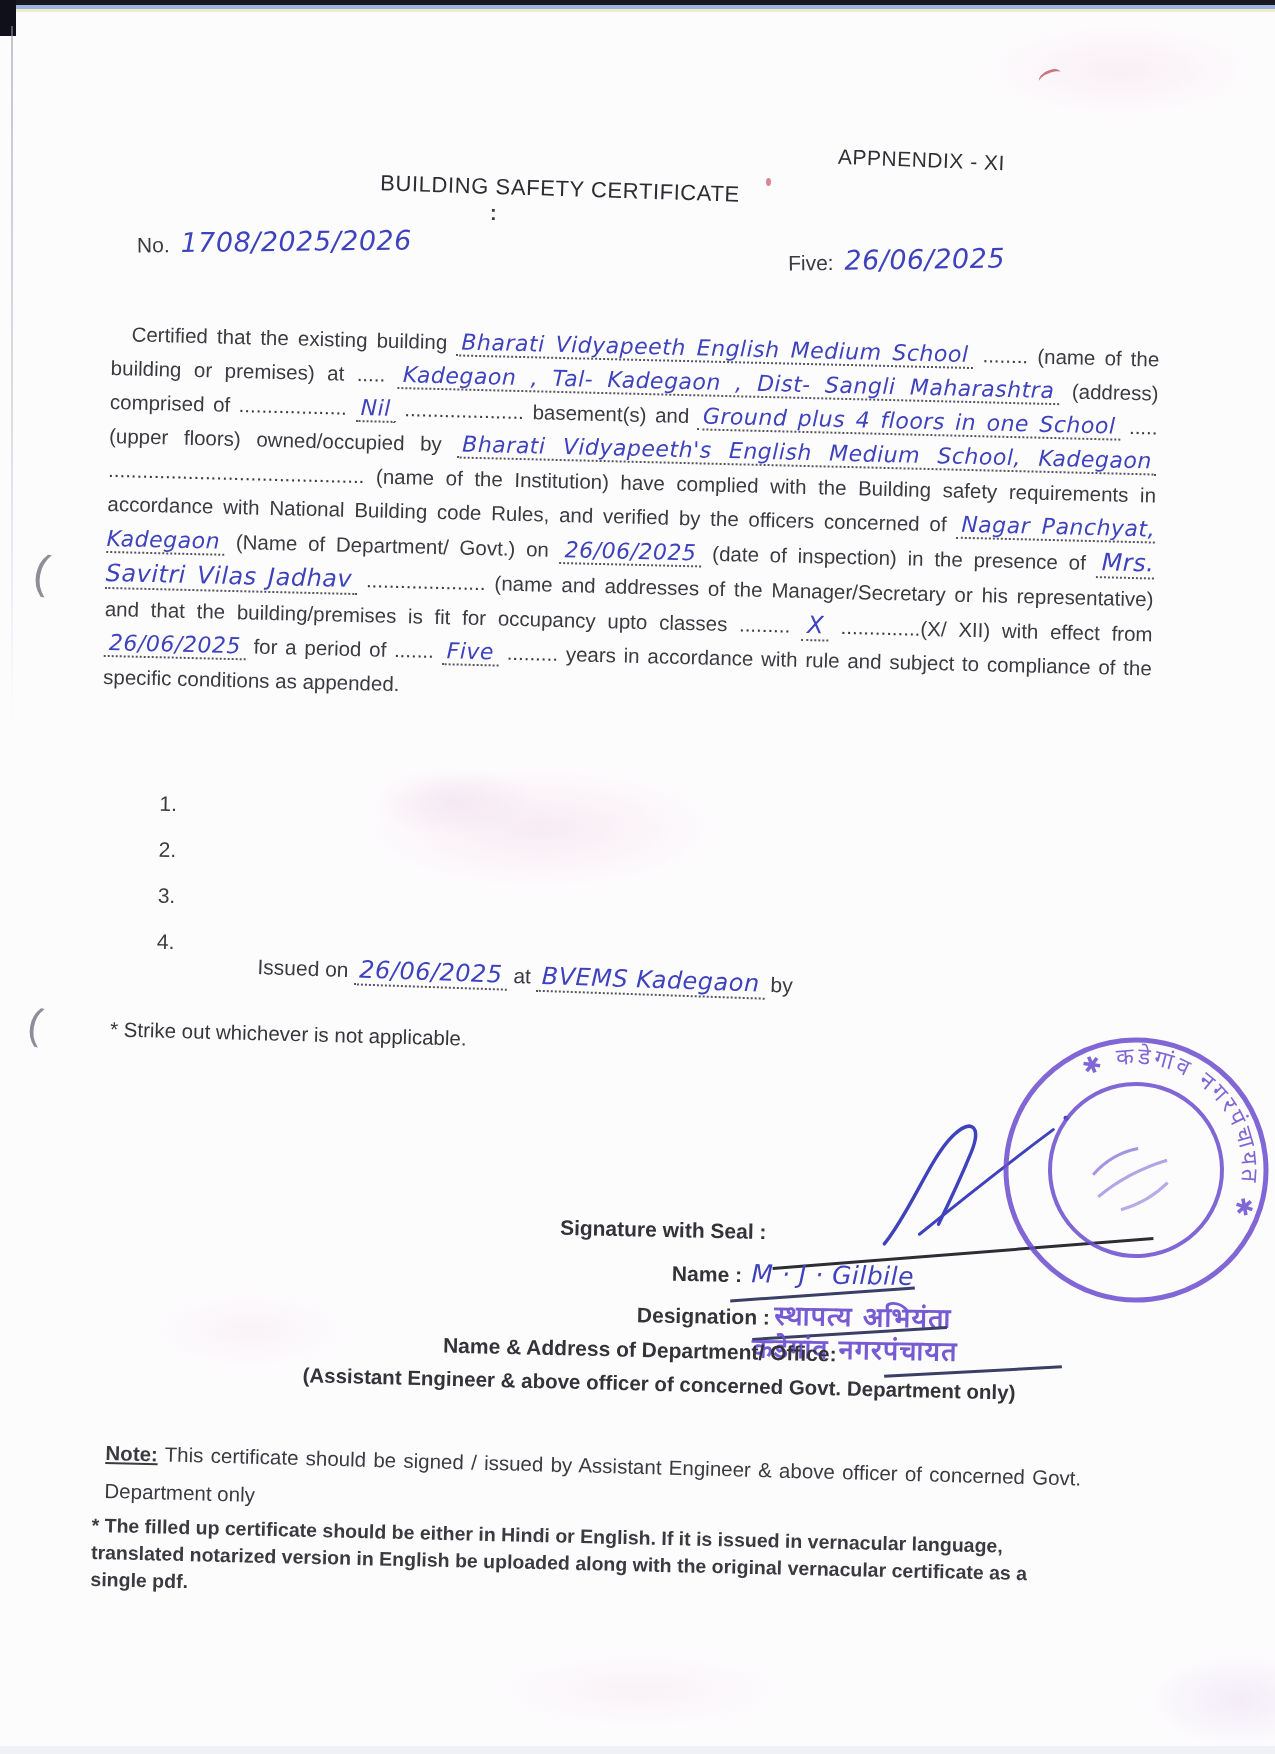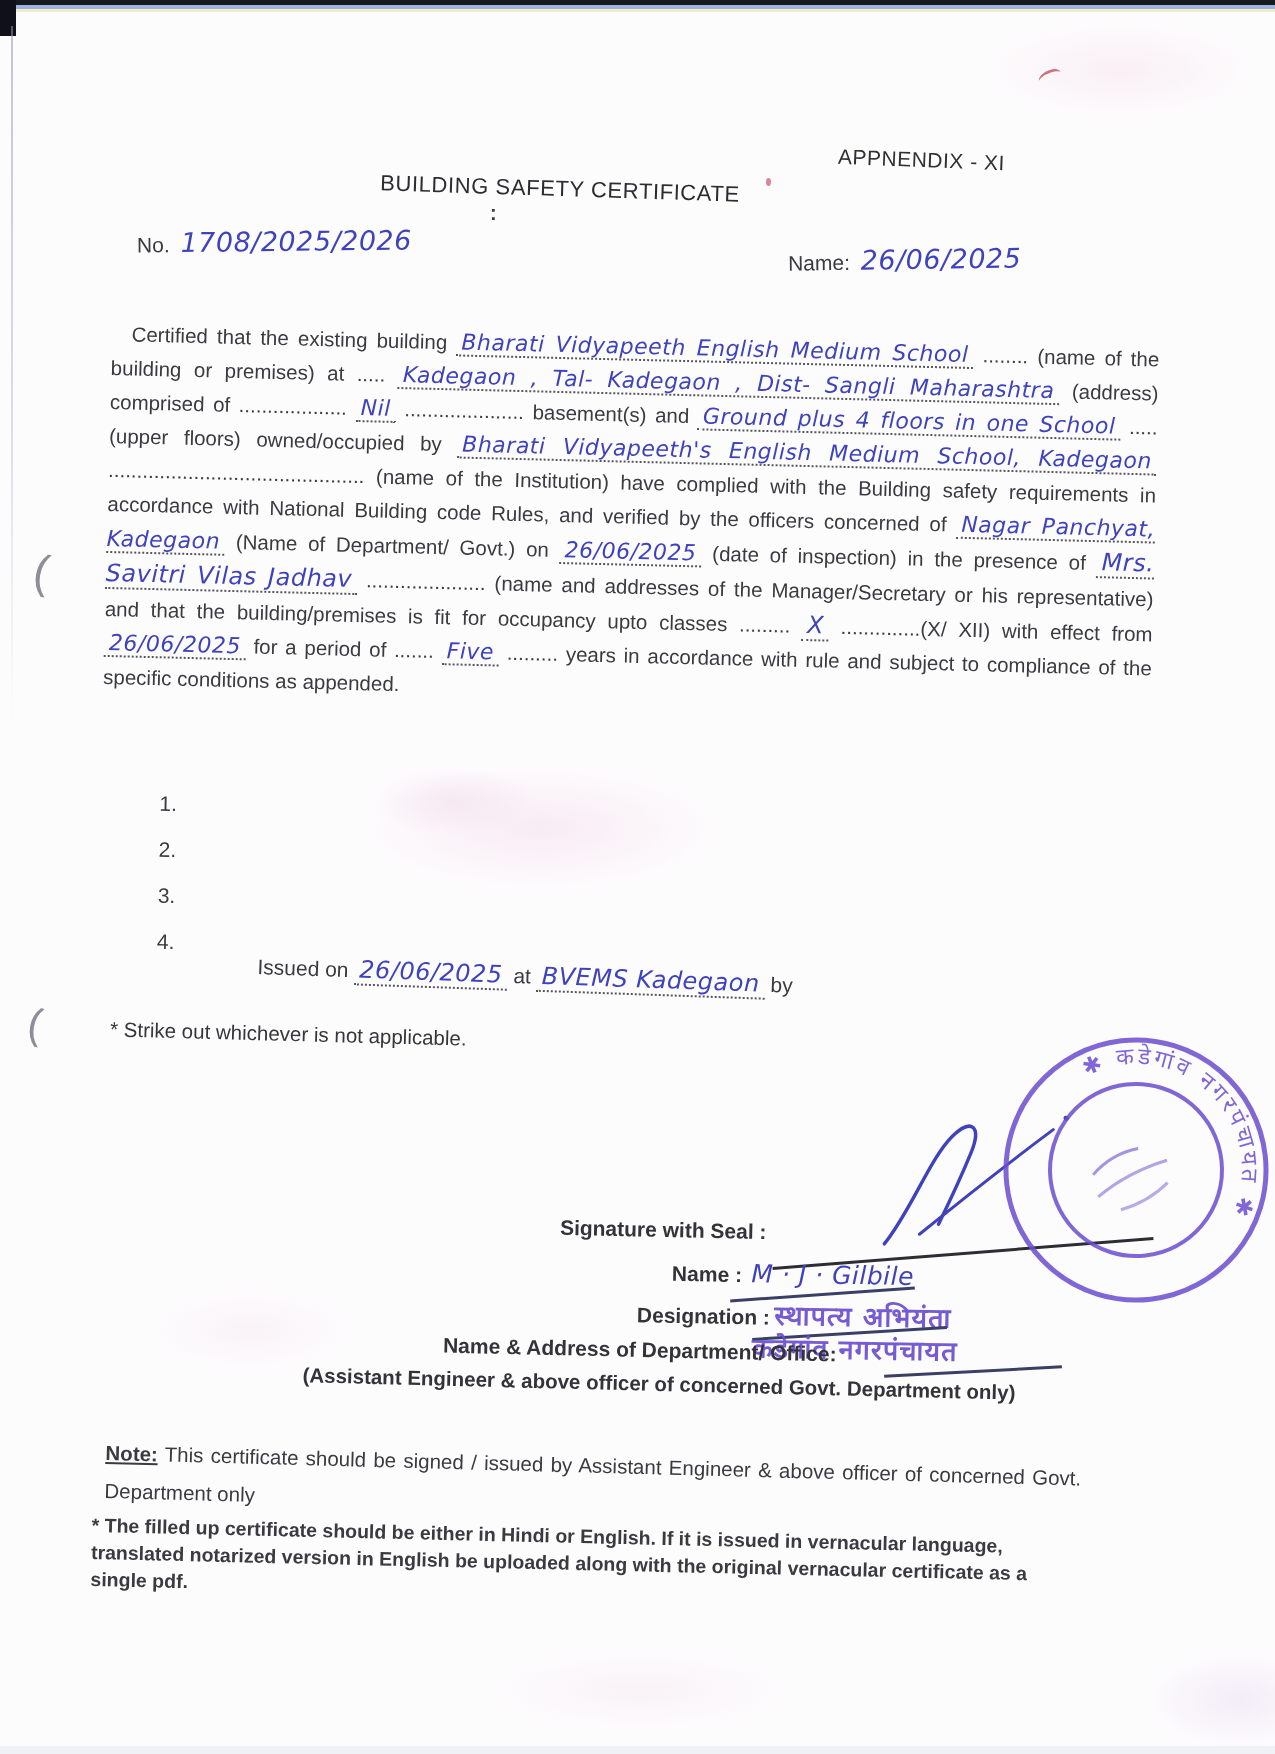--- a/index.html
+++ b/index.html
@@ -112,21 +112,21 @@
 
   <div class="appendix">APPNENDIX - XI</div>
   <div class="title">BUILDING SAFETY CERTIFICATE</div>
   <div class="title-colon">:</div>
 
   <div class="no-line">
     <span class="pr">No.</span>
     <span class="hw">1708/2025/2026</span>
   </div>
   <div class="dated-line">
-    <span class="pr">Name:</span>
+    <span class="pr">Five:</span>
     <span class="hw">26/06/2025</span>
   </div>
 
   <p class="body-para">
     <span class="pr">Certified that the existing building</span>
     <span class="hw">Bharati Vidyapeeth English Medium School</span>
     <span class="pr">........ (name of the building or premises) at .....</span>
     <span class="hw">Kadegaon , Tal- Kadegaon , Dist- Sangli Maharashtra</span>
     <span class="pr">(address) comprised of ...................</span>
     <span class="hw">Nil</span>

